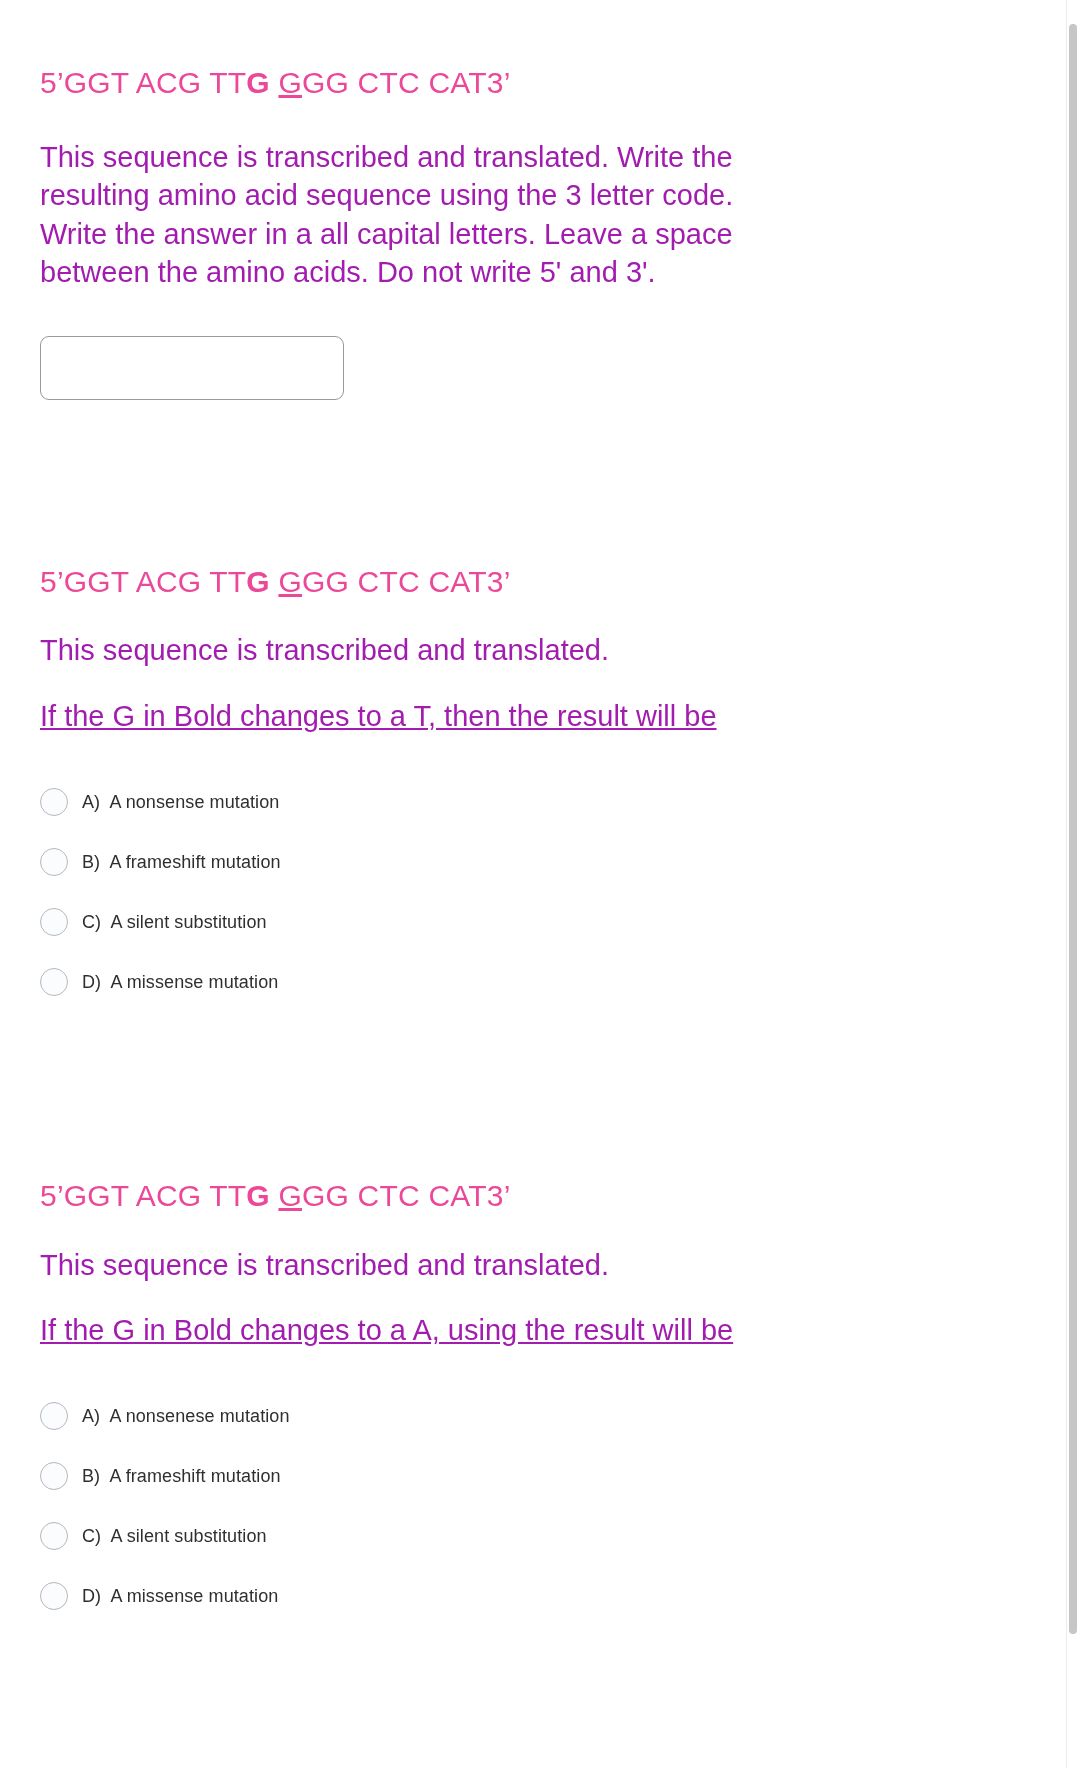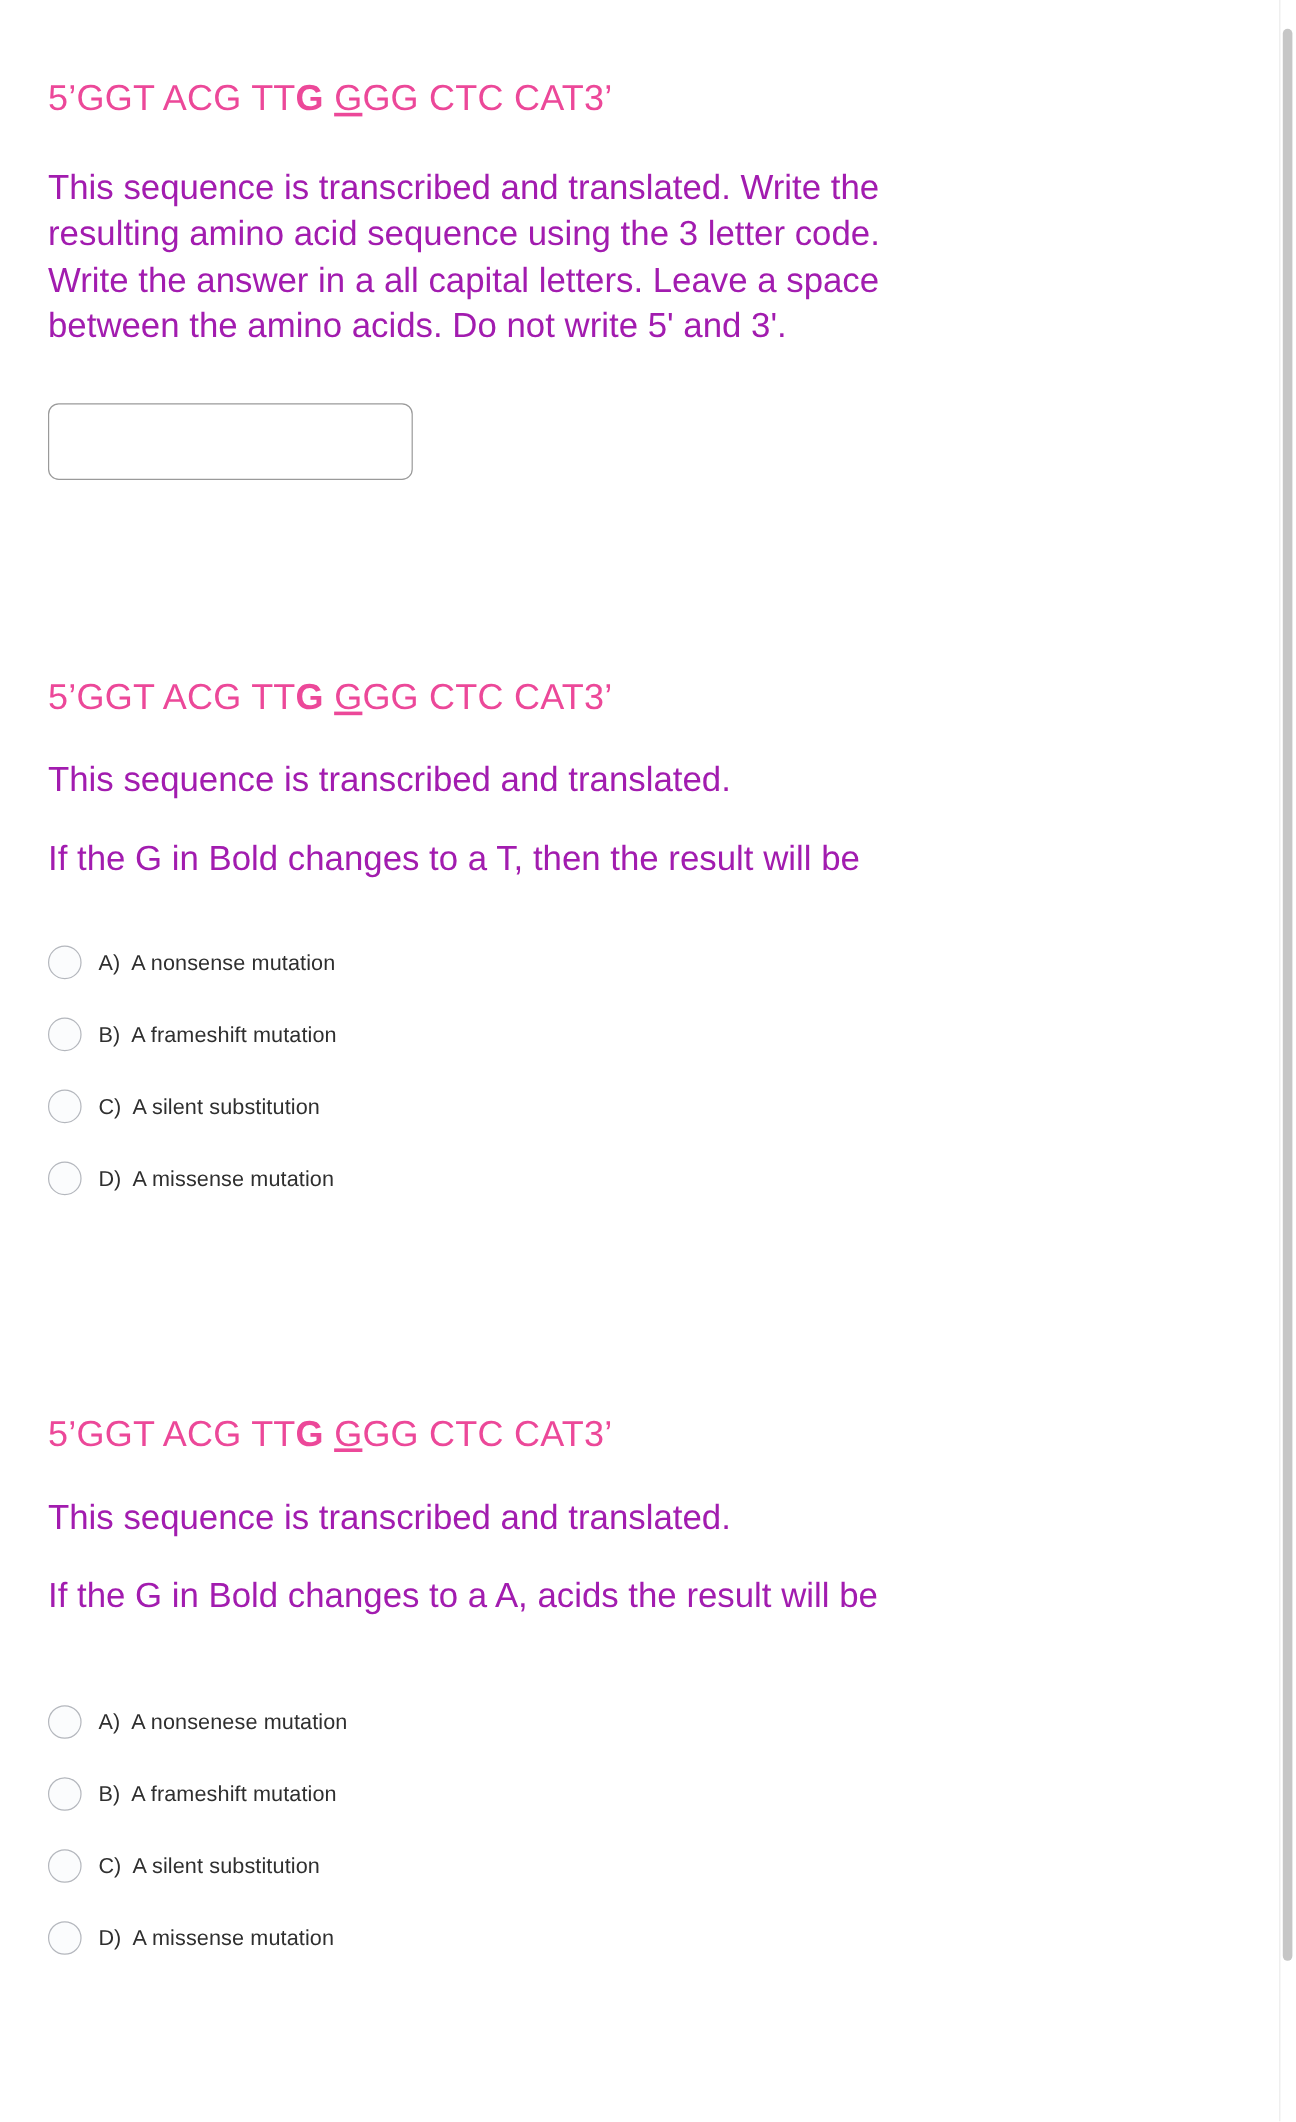--- a/index.html
+++ b/index.html
@@ -66,21 +66,21 @@
   }
   .seq-line .b { font-weight: 700; }
   .seq-line .u { text-decoration: underline; text-underline-offset: 2px; }
 
   .prompt {
     font-size: 29px;
     line-height: 1.33;
     color: #a21caf;
     max-width: 700px;
   }
-  .prompt.wide { max-width: 720px; }
+  .prompt.wide { max-width: 720px; text-decoration: underline; }
 
   .answer-box {
     width: 304px;
     height: 64px;
     border: 1.5px solid #9a9a9a;
     border-radius: 9px;
     background: #fff;
     font-family: "Liberation Sans", sans-serif;
     font-size: 20px;
     color: #222;
@@ -177,23 +177,23 @@
           <div class="radio"></div>
           <div class="opt-label"><span>D)</span>  <span>A missense mutation</span></div>
         </div>
       </div>
     </div>
 
     <div class="qblock" style="padding-top:178px;">
       <div class="seq-line"><span>5’GGT ACG TT</span><span class="b">G</span> <span class="u">G</span><span>GG CTC CAT3’</span></div>
 
       <div class="prompt" style="margin-top:31px;"> This sequence is transcribed and translated.</div>
-      <div class="prompt wide" style="margin-top:27px;">If the G in Bold changes to a A, acids the result will be</div>
-
-      <div style="margin-top:68px;">
+      <div class="prompt wide" style="margin-top:27px;">If the G in Bold changes to a A, using the result will be</div>
+
+      <div style="margin-top:49px;">
         <div class="option" style="margin-bottom:26px;">
           <div class="radio"></div>
           <div class="opt-label"><span>A)</span>  <span>A nonsenese mutation</span></div>
         </div>
         <div class="option" style="margin-bottom:26px;">
           <div class="radio"></div>
           <div class="opt-label"><span>B)</span>  <span>A frameshift mutation</span></div>
         </div>
         <div class="option" style="margin-bottom:26px;">
           <div class="radio"></div>

